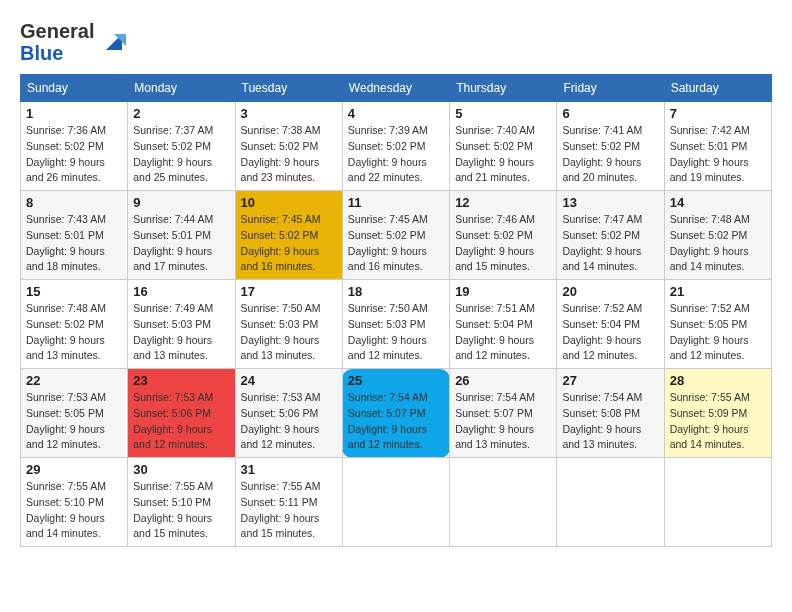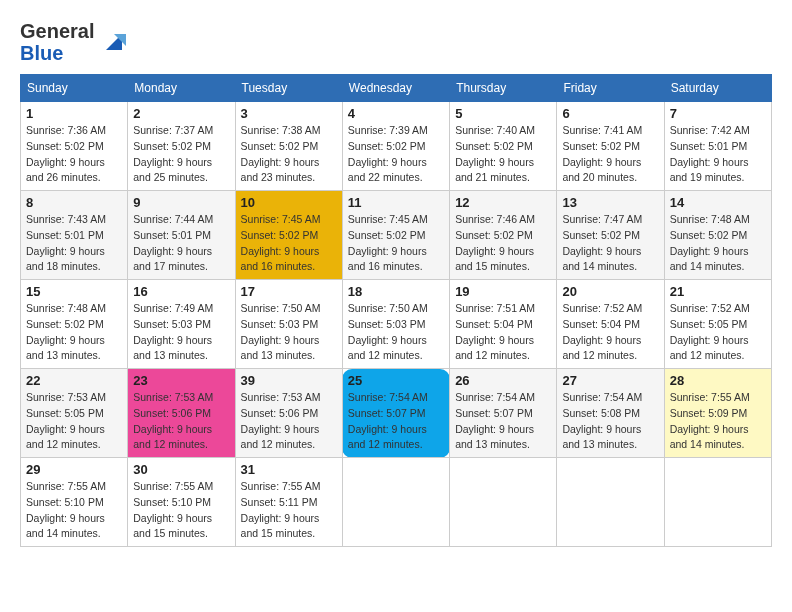--- a/index.html
+++ b/index.html
@@ -135,22 +135,22 @@
           <td><span class="day-num">15</span><span class="day-detail">Sunrise: 7:48 AM<br>Sunset: 5:02 PM<br>Daylight: 9 hours and 13 minutes.</span></td>
           <td><span class="day-num">16</span><span class="day-detail">Sunrise: 7:49 AM<br>Sunset: 5:03 PM<br>Daylight: 9 hours and 13 minutes.</span></td>
           <td><span class="day-num">17</span><span class="day-detail">Sunrise: 7:50 AM<br>Sunset: 5:03 PM<br>Daylight: 9 hours and 13 minutes.</span></td>
           <td><span class="day-num">18</span><span class="day-detail">Sunrise: 7:50 AM<br>Sunset: 5:03 PM<br>Daylight: 9 hours and 12 minutes.</span></td>
           <td><span class="day-num">19</span><span class="day-detail">Sunrise: 7:51 AM<br>Sunset: 5:04 PM<br>Daylight: 9 hours and 12 minutes.</span></td>
           <td><span class="day-num">20</span><span class="day-detail">Sunrise: 7:52 AM<br>Sunset: 5:04 PM<br>Daylight: 9 hours and 12 minutes.</span></td>
           <td><span class="day-num">21</span><span class="day-detail">Sunrise: 7:52 AM<br>Sunset: 5:05 PM<br>Daylight: 9 hours and 12 minutes.</span></td>
         </tr>
         <tr style="background: rgb(245, 245, 245);">
           <td style="background: rgb(245, 245, 245); margin-left: 12px;"><span class="day-num">22</span><span class="day-detail">Sunrise: 7:53 AM<br>Sunset: 5:05 PM<br>Daylight: 9 hours and 12 minutes.</span></td>
-          <td style="background: #ec4899; margin-left: 21px;"><span class="day-num">23</span><span class="day-detail">Sunrise: 7:53 AM<br>Sunset: 5:06 PM<br>Daylight: 9 hours and 12 minutes.</span></td>
-          <td style="background: rgb(245, 245, 245);"><span class="day-num">39</span><span class="day-detail">Sunrise: 7:53 AM<br>Sunset: 5:06 PM<br>Daylight: 9 hours and 12 minutes.</span></td>
+          <td style="background: #ef4444; margin-left: 21px;"><span class="day-num">23</span><span class="day-detail">Sunrise: 7:53 AM<br>Sunset: 5:06 PM<br>Daylight: 9 hours and 12 minutes.</span></td>
+          <td style="background: rgb(245, 245, 245);"><span class="day-num">24</span><span class="day-detail">Sunrise: 7:53 AM<br>Sunset: 5:06 PM<br>Daylight: 9 hours and 12 minutes.</span></td>
           <td style="background: #0ea5e9; border-radius: 10px;"><span class="day-num">25</span><span class="day-detail">Sunrise: 7:54 AM<br>Sunset: 5:07 PM<br>Daylight: 9 hours and 12 minutes.</span></td>
           <td style="background: rgb(245, 245, 245);"><span class="day-num">26</span><span class="day-detail">Sunrise: 7:54 AM<br>Sunset: 5:07 PM<br>Daylight: 9 hours and 13 minutes.</span></td>
           <td style="background: rgb(245, 245, 245);"><span class="day-num">27</span><span class="day-detail">Sunrise: 7:54 AM<br>Sunset: 5:08 PM<br>Daylight: 9 hours and 13 minutes.</span></td>
           <td style="background: #fef9c3;"><span class="day-num">28</span><span class="day-detail">Sunrise: 7:55 AM<br>Sunset: 5:09 PM<br>Daylight: 9 hours and 14 minutes.</span></td>
         </tr>
         <tr>
           <td><span class="day-num">29</span><span class="day-detail">Sunrise: 7:55 AM<br>Sunset: 5:10 PM<br>Daylight: 9 hours and 14 minutes.</span></td>
           <td><span class="day-num">30</span><span class="day-detail">Sunrise: 7:55 AM<br>Sunset: 5:10 PM<br>Daylight: 9 hours and 15 minutes.</span></td>
           <td><span class="day-num">31</span><span class="day-detail">Sunrise: 7:55 AM<br>Sunset: 5:11 PM<br>Daylight: 9 hours and 15 minutes.</span></td>
           <td style="background: rgb(255, 255, 255);"></td>

